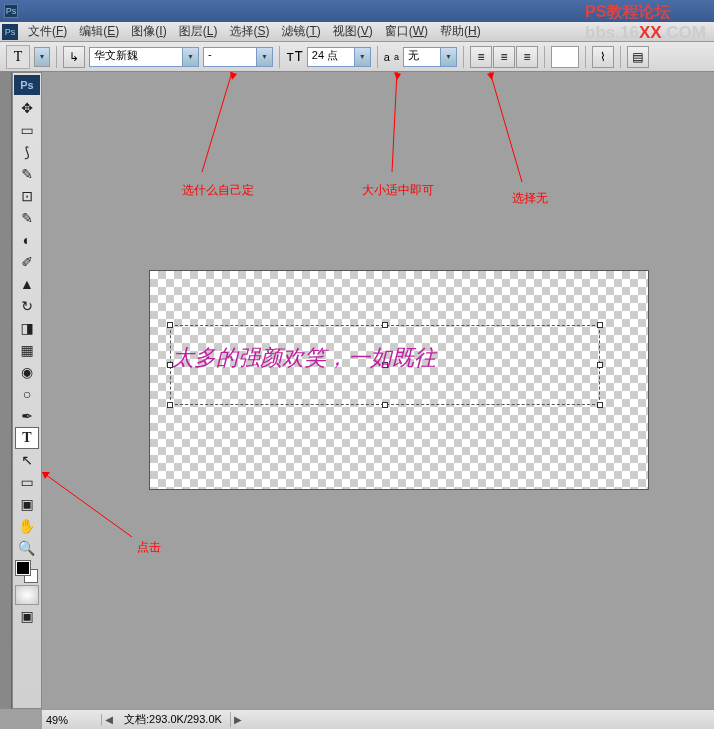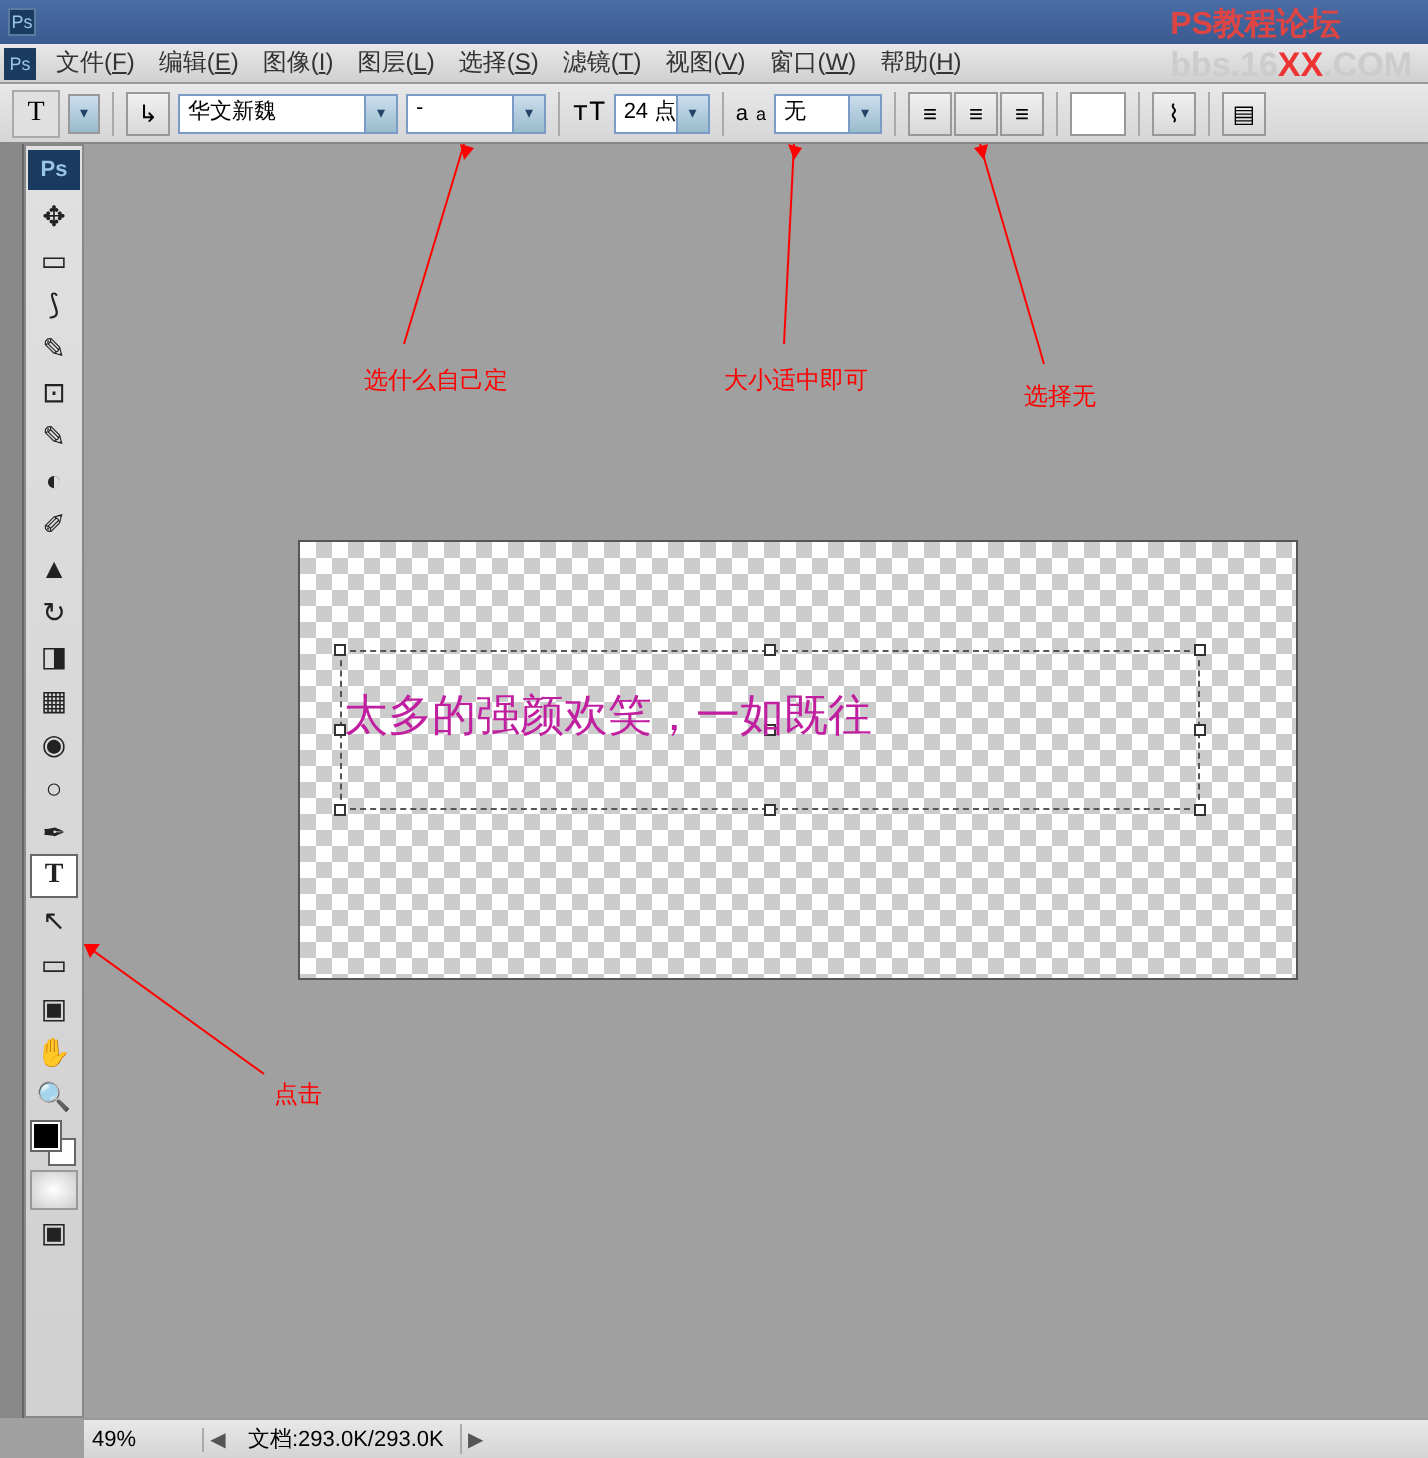--- a/index.html
+++ b/index.html
@@ -46,21 +46,21 @@
 .canvas { position: absolute; left: 107px; top: 198px; width: 500px; height: 220px; background: #fff; border: 1px solid #555; }
 .checker { width: 100%; height: 100%; background-image: 
   linear-gradient(45deg,#ccc 25%,transparent 25%),
   linear-gradient(-45deg,#ccc 25%,transparent 25%),
   linear-gradient(45deg,transparent 75%,#ccc 75%),
   linear-gradient(-45deg,transparent 75%,#ccc 75%);
   background-size: 16px 16px;
   background-position: 0 0,0 8px,8px -8px,-8px 0;
   position: relative; }
 .text-box { position: absolute; left: 20px; top: 54px; width: 430px; height: 80px; border: 1px dashed #555; }
-.text-content { position: absolute; left: 22px; top: 72px; font-family: "华文新魏","STXinwei",serif; font-size: 22px; color: #c020a0; }
+.text-content { position: absolute; left: 22px; top: 72px; font-family: "华文新魏","STXinwei",serif; font-size: 22px; color: #c020a0; font-style: italic; }
 .handle { position: absolute; width: 6px; height: 6px; background: #fff; border: 1px solid #333; }
 .annotation { position: absolute; color: #f00; font-size: 12px; }
 .arrow-line { position: absolute; }
 
 
 .statusbar { position: absolute; left: 42px; right: 0; bottom: 0; height: 20px; background: linear-gradient(#e8e8e8,#d4d4d4); border-top: 1px solid #999; display: flex; align-items: center; font-size: 11px; }
 .zoom-box { width: 60px; border-right: 1px solid #aaa; padding: 0 4px; }
 .doc-info { padding: 0 8px; border-right: 1px solid #aaa; }
 .sb-arrow { width: 14px; display: flex; justify-content: center; color: #555; font-size: 10px; }
 </style>
@@ -96,21 +96,21 @@
   <div class="dropdown" style="width:110px">
     <span class="val">华文新魏</span>
     <span class="dd-btn">▾</span>
   </div>
   <div class="dropdown" style="width:70px">
     <span class="val">-</span>
     <span class="dd-btn">▾</span>
   </div>
   <div class="sep"></div>
   <span style="font-family:Liberation Mono, monospace;font-size:14px">тT</span>
-  <div class="dropdown" style="width:48px">
+  <div class="dropdown" style="width:64px">
     <span class="val">24 点</span>
     <span class="dd-btn">▾</span>
   </div>
   <div class="sep"></div>
   <span style="font-size:11px">a</span>
     <span style="font-size:9px">a</span>
   <div class="dropdown" style="width:54px">
     <span class="val">无</span>
     <span class="dd-btn">▾</span>
   </div>

